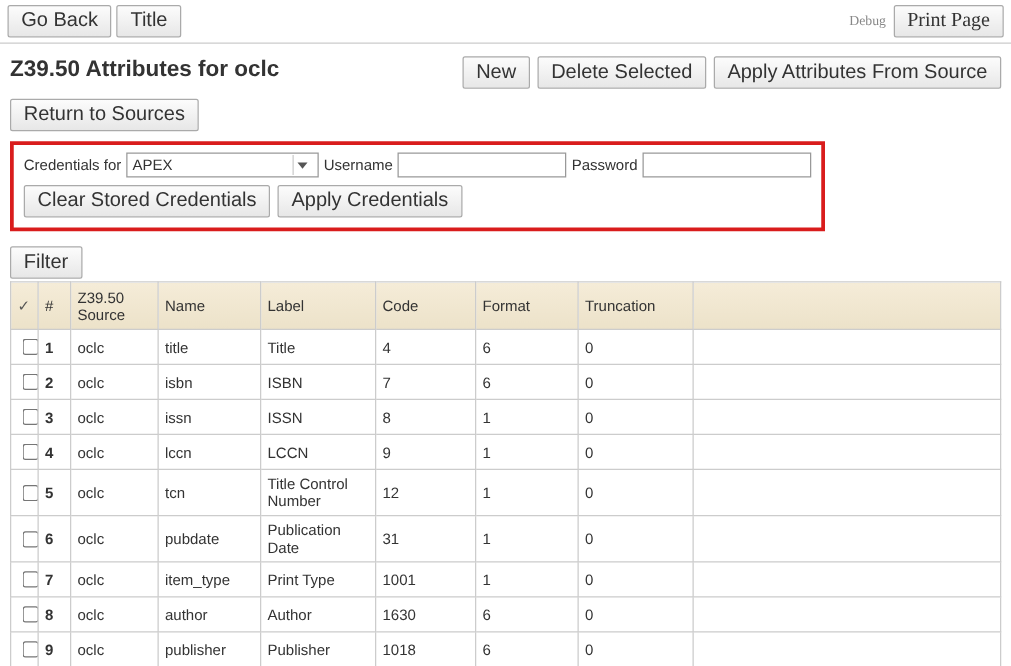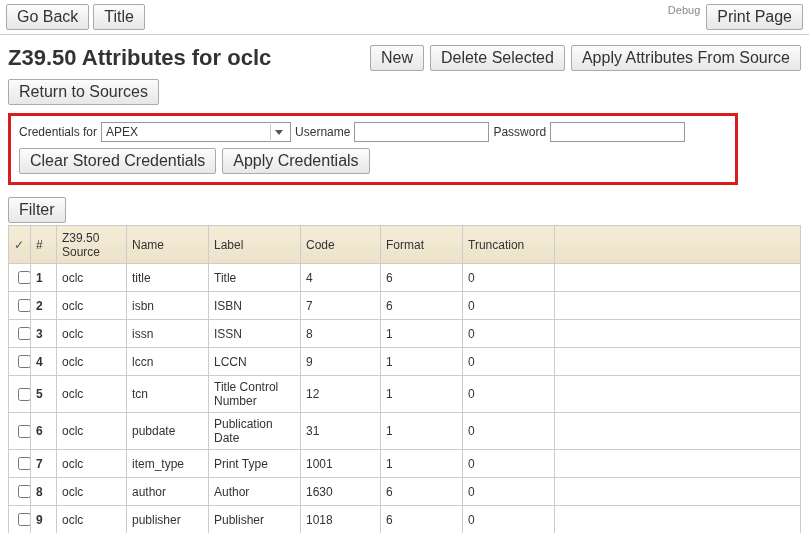--- a/index.html
+++ b/index.html
@@ -11,44 +11,44 @@
     background: #fff;
     width: 809px;
   }
   .topbar {
     border-bottom: 1px solid #ccc;
     padding: 4px 6px;
     display: flex;
     align-items: center;
   }
   .topbar .left { flex: 1; display: flex; gap: 4px; }
-  .topbar .right { display: flex; gap: 6px; }
+  .topbar .right { display: flex; align-items: center; gap: 6px; font-family: Liberation Serif, serif; }
   .btn {
     font-family: inherit;
     font-size: 16px;
     background: linear-gradient(#fcfcfc,#e7e7e7);
     border: 1px solid #aaa;
     border-radius: 2px;
     padding: 3px 10px;
     cursor: pointer;
     color: #333;
   }
   .btn.disabled { color: #aaa; cursor: default; }
   .link { color: #888; font-size: 11px; cursor: pointer; }
   .content { padding: 10px 8px; }
   .titlerow { display: flex; align-items: flex-start; margin-bottom: 8px; }
-  .titlerow h2 { margin: 0; font-size: 22px; font-weight: bold; flex: 0 0 auto; color:#333;}
+  .titlerow h2 { margin: 0; font-size: 18px; font-weight: bold; flex: 0 0 auto; color:#333;}
   .titlerow .spacer { flex: 1; }
   .titlerow .actions { display: flex; gap: 6px; }
   .subrow { margin-bottom: 8px; }
   .credbox {
     border: 3px solid #d91c1c;
     padding: 6px 8px 8px 8px;
     margin-bottom: 12px;
-    width: 730px;
+    width: 652px;
   }
   .credrow1 { display: flex; align-items: center; gap: 4px; margin-bottom: 6px; flex-wrap: nowrap;}
   .credrow1 label { white-space: nowrap; }
   .select {
     border: 1px solid #999;
     height: 20px;
     display: inline-flex;
     align-items: center;
     padding: 0 4px;
     background: #fff;

